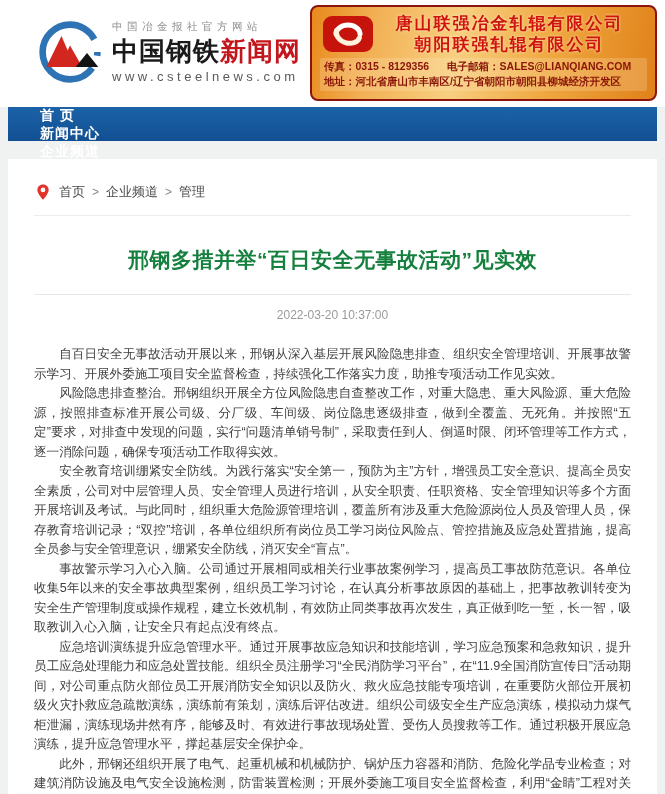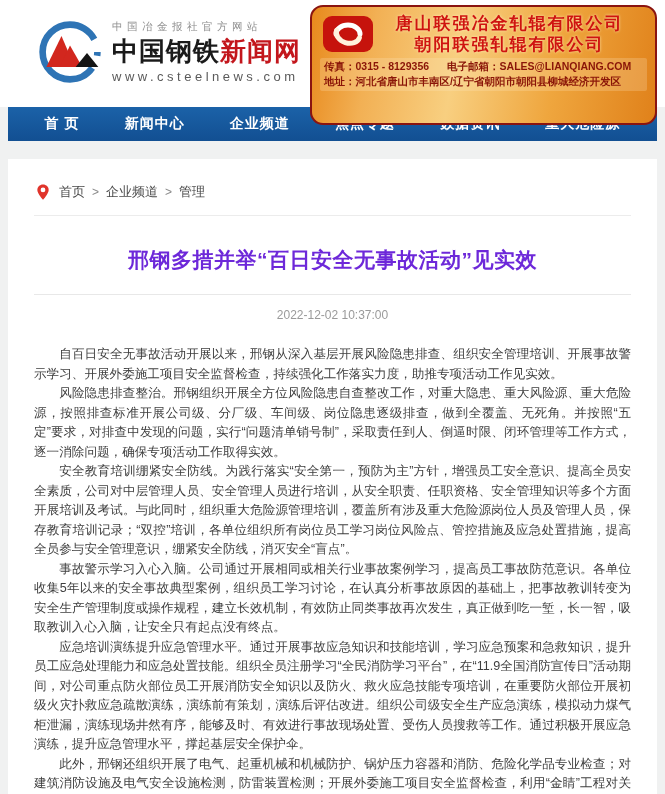--- a/index.html
+++ b/index.html
@@ -10,49 +10,49 @@
   .header { position:relative; width:665px; height:107px; background:#FFFFFF; }
   .brand { position:absolute; left:36px; top:18px; display:flex; align-items:center; }
   .brand-logo { width:68px; height:68px; flex:0 0 auto; }
   .brand-text { margin-left:8px; }
   .brand-tagline { font-size:10.5px; color:#8E8E8E; letter-spacing:4.5px; white-space:nowrap; }
   .brand-name { font-size:26px; font-weight:bold; color:#1A1A1A; letter-spacing:1px;
     line-height:1.15; margin-top:3px; white-space:nowrap;text-align:center; }
   .brand-name .red { color:#C3161C; }
   .brand-url { font-size:13px; color:#5A5A5A; letter-spacing:3.5px; margin-top:2px; }
 
-  .ad { position:absolute; right:8px; top:5px; width:347px; height:120px;
-    border:2px solid #8A1410; border-radius:13px;
+  .ad { position:absolute; right:8px; top:5px; width:347px; height:96px;
+    border:2px solid #8A1410; border-radius:8px;
     background:linear-gradient(100deg,#E8891C 0%,#F2B054 18%,#F8CF80 42%,#EFA63E 70%,#E0811A 100%); }
   .ad-top { display:flex; align-items:center; padding:6px 10px 1px 10px; }
   .ad-logo { width:52px; height:42px; flex:0 0 auto; }
   .ad-names { flex:1; text-align:center; }
   .ad-name { font-size:17px; font-weight:bold; color:#CF1410; letter-spacing:2px;
     line-height:1.25; text-shadow:0 0 3px rgba(255,240,190,0.9); white-space:nowrap; }
   .ad-info { margin:1px 8px 0 8px; padding:1px 4px 2px 4px; border-radius:2px;
     background:rgba(255,238,205,0.22); font-size:10.5px; font-weight:bold; color:#8A1508; }
   .ad-info-row { display:flex; white-space:nowrap; line-height:15px; }
   .ad-info-row .gap { width:18px; }
 
   
   .nav { margin:0 8px; height:34px; background:linear-gradient(#1B62A8,#124F92);
-    display:flex; align-items:stretch; justify-content:space-around; padding:0 14px; }
+    display:flex; align-items:stretch; justify-content:space-around; padding:0 14px;flex-direction:column; }
   .nav-item { color:#FFFFFF; font-size:14px; font-weight:bold; letter-spacing:1px;
     display:flex; align-items:center; padding:0 18px; cursor:pointer; }
 
   
   .card { margin:18px 8px 0 8px; background:#FFFFFF; min-height:616px; padding:22px 26px 20px 26px; }
 
   .breadcrumb { display:flex; align-items:center; font-size:13px; color:#4A4A4A;
     padding:2px 0 14px 2px; border-bottom:1px solid #ECECEC; }
   .breadcrumb .pin { width:14px; height:17px; margin-right:9px; flex:0 0 auto; }
   .crumb { cursor:pointer; }
   .crumb + .crumb::before { content:">"; color:#8A8A8A; margin:0 7px; font-size:12px; }
 
-  .article-title { text-align:center; font-size:21px; font-weight:bold; color:#6d28d9;
+  .article-title { text-align:center; font-size:21px; font-weight:bold; color:#15803d;
     margin-top:30px; letter-spacing:0.5px; }
   .title-rule { border-bottom:1px solid #E8E8E8; margin-top:20px; }
   .article-date { text-align:center; font-size:12px; color:#9A9A9A; margin-top:13px; }
 
   .article-body { margin-top:23px; font-size:12.6px; color:#3E3E3E; line-height:19.5px;
     text-align:justify; }
   .article-body p { text-indent:2em; margin:0; }
 </style>
 </head>
 <body>
@@ -119,21 +119,21 @@
     </svg>
     <span style="display:flex;align-items:center">
         <span class="crumb">首页</span>
         <span class="crumb">企业频道</span>
         <span class="crumb">管理</span>
       </span>
   </div>
 
   <h1 class="article-title">邢钢多措并举“百日安全无事故活动”见实效</h1>
   <div class="title-rule"></div>
-  <div class="article-date">2022-12-02 10:37:00</div>
+  <div class="article-date">2022-03-20 10:37:00</div>
 
   <div class="article-body">
 
   <p>自百日安全无事故活动开展以来，邢钢从深入基层开展风险隐患排查、组织安全管理培训、开展事故警示学习、开展外委施工项目安全监督检查，持续强化工作落实力度，助推专项活动工作见实效。</p>
       <p>风险隐患排查整治。邢钢组织开展全方位风险隐患自查整改工作，对重大隐患、重大风险源、重大危险源，按照排查标准开展公司级、分厂级、车间级、岗位隐患逐级排查，做到全覆盖、无死角。并按照“五定”要求，对排查中发现的问题，实行“问题清单销号制”，采取责任到人、倒逼时限、闭环管理等工作方式，逐一消除问题，确保专项活动工作取得实效。</p>
       <p>安全教育培训绷紧安全防线。为践行落实“安全第一，预防为主”方针，增强员工安全意识、提高全员安全素质，公司对中层管理人员、安全管理人员进行培训，从安全职责、任职资格、安全管理知识等多个方面开展培训及考试。与此同时，组织重大危险源管理培训，覆盖所有涉及重大危险源岗位人员及管理人员，保存教育培训记录；“双控”培训，各单位组织所有岗位员工学习岗位风险点、管控措施及应急处置措施，提高全员参与安全管理意识，绷紧安全防线，消灭安全“盲点”。</p>
       <p>事故警示学习入心入脑。公司通过开展相同或相关行业事故案例学习，提高员工事故防范意识。各单位收集5年以来的安全事故典型案例，组织员工学习讨论，在认真分析事故原因的基础上，把事故教训转变为安全生产管理制度或操作规程，建立长效机制，有效防止同类事故再次发生，真正做到吃一堑，长一智，吸取教训入心入脑，让安全只有起点没有终点。</p>
       <p>应急培训演练提升应急管理水平。通过开展事故应急知识和技能培训，学习应急预案和急救知识，提升员工应急处理能力和应急处置技能。组织全员注册学习“全民消防学习平台”，在“11.9全国消防宣传日”活动期间，对公司重点防火部位员工开展消防安全知识以及防火、救火应急技能专项培训，在重要防火部位开展初级火灾扑救应急疏散演练，演练前有策划，演练后评估改进。组织公司级安全生产应急演练，模拟动力煤气柜泄漏，演练现场井然有序，能够及时、有效进行事故现场处置、受伤人员搜救等工作。通过积极开展应急演练，提升应急管理水平，撑起基层安全保护伞。</p>
       <p>此外，邢钢还组织开展了电气、起重机械和机械防护、锅炉压力容器和消防、危险化学品专业检查；对建筑消防设施及电气安全设施检测，防雷装置检测；开展外委施工项目安全监督检查，利用“金睛”工程对关键岗位违章进行反查等一系列专业性与实效性相结合的“百日安全无事故”活动，持续推进公司安全发展，实现安全生产形势稳定。</p>
     </div>

